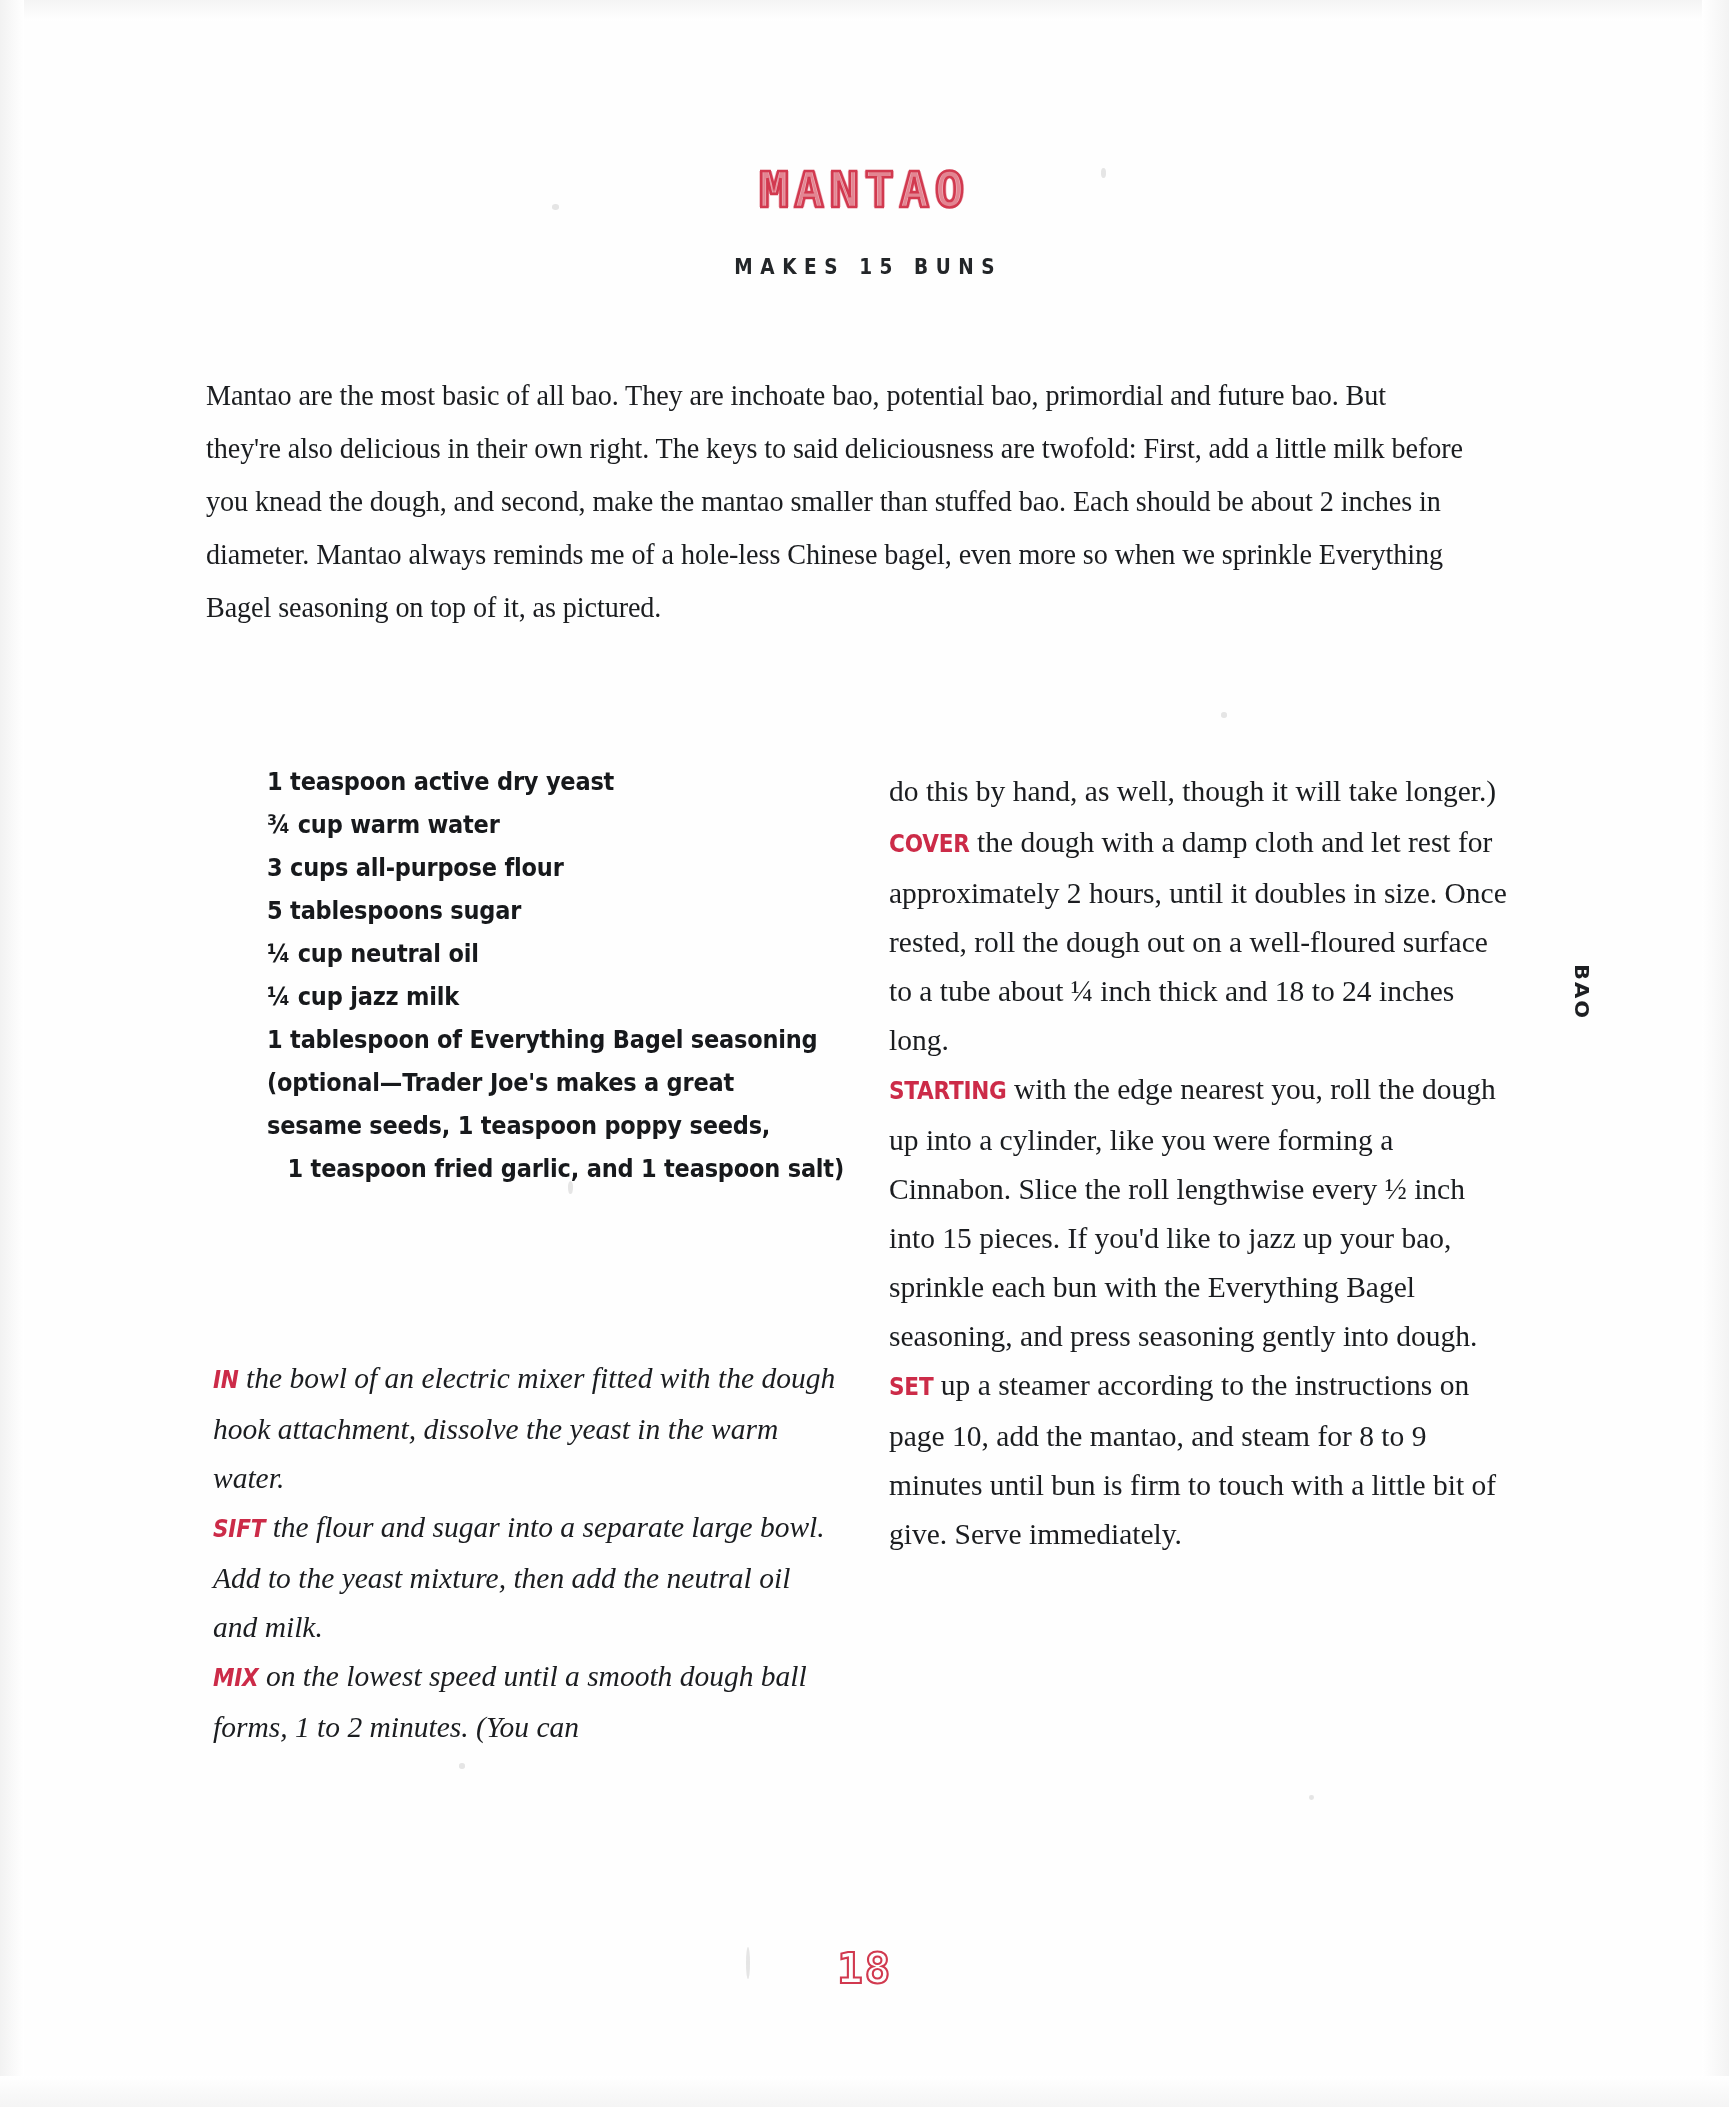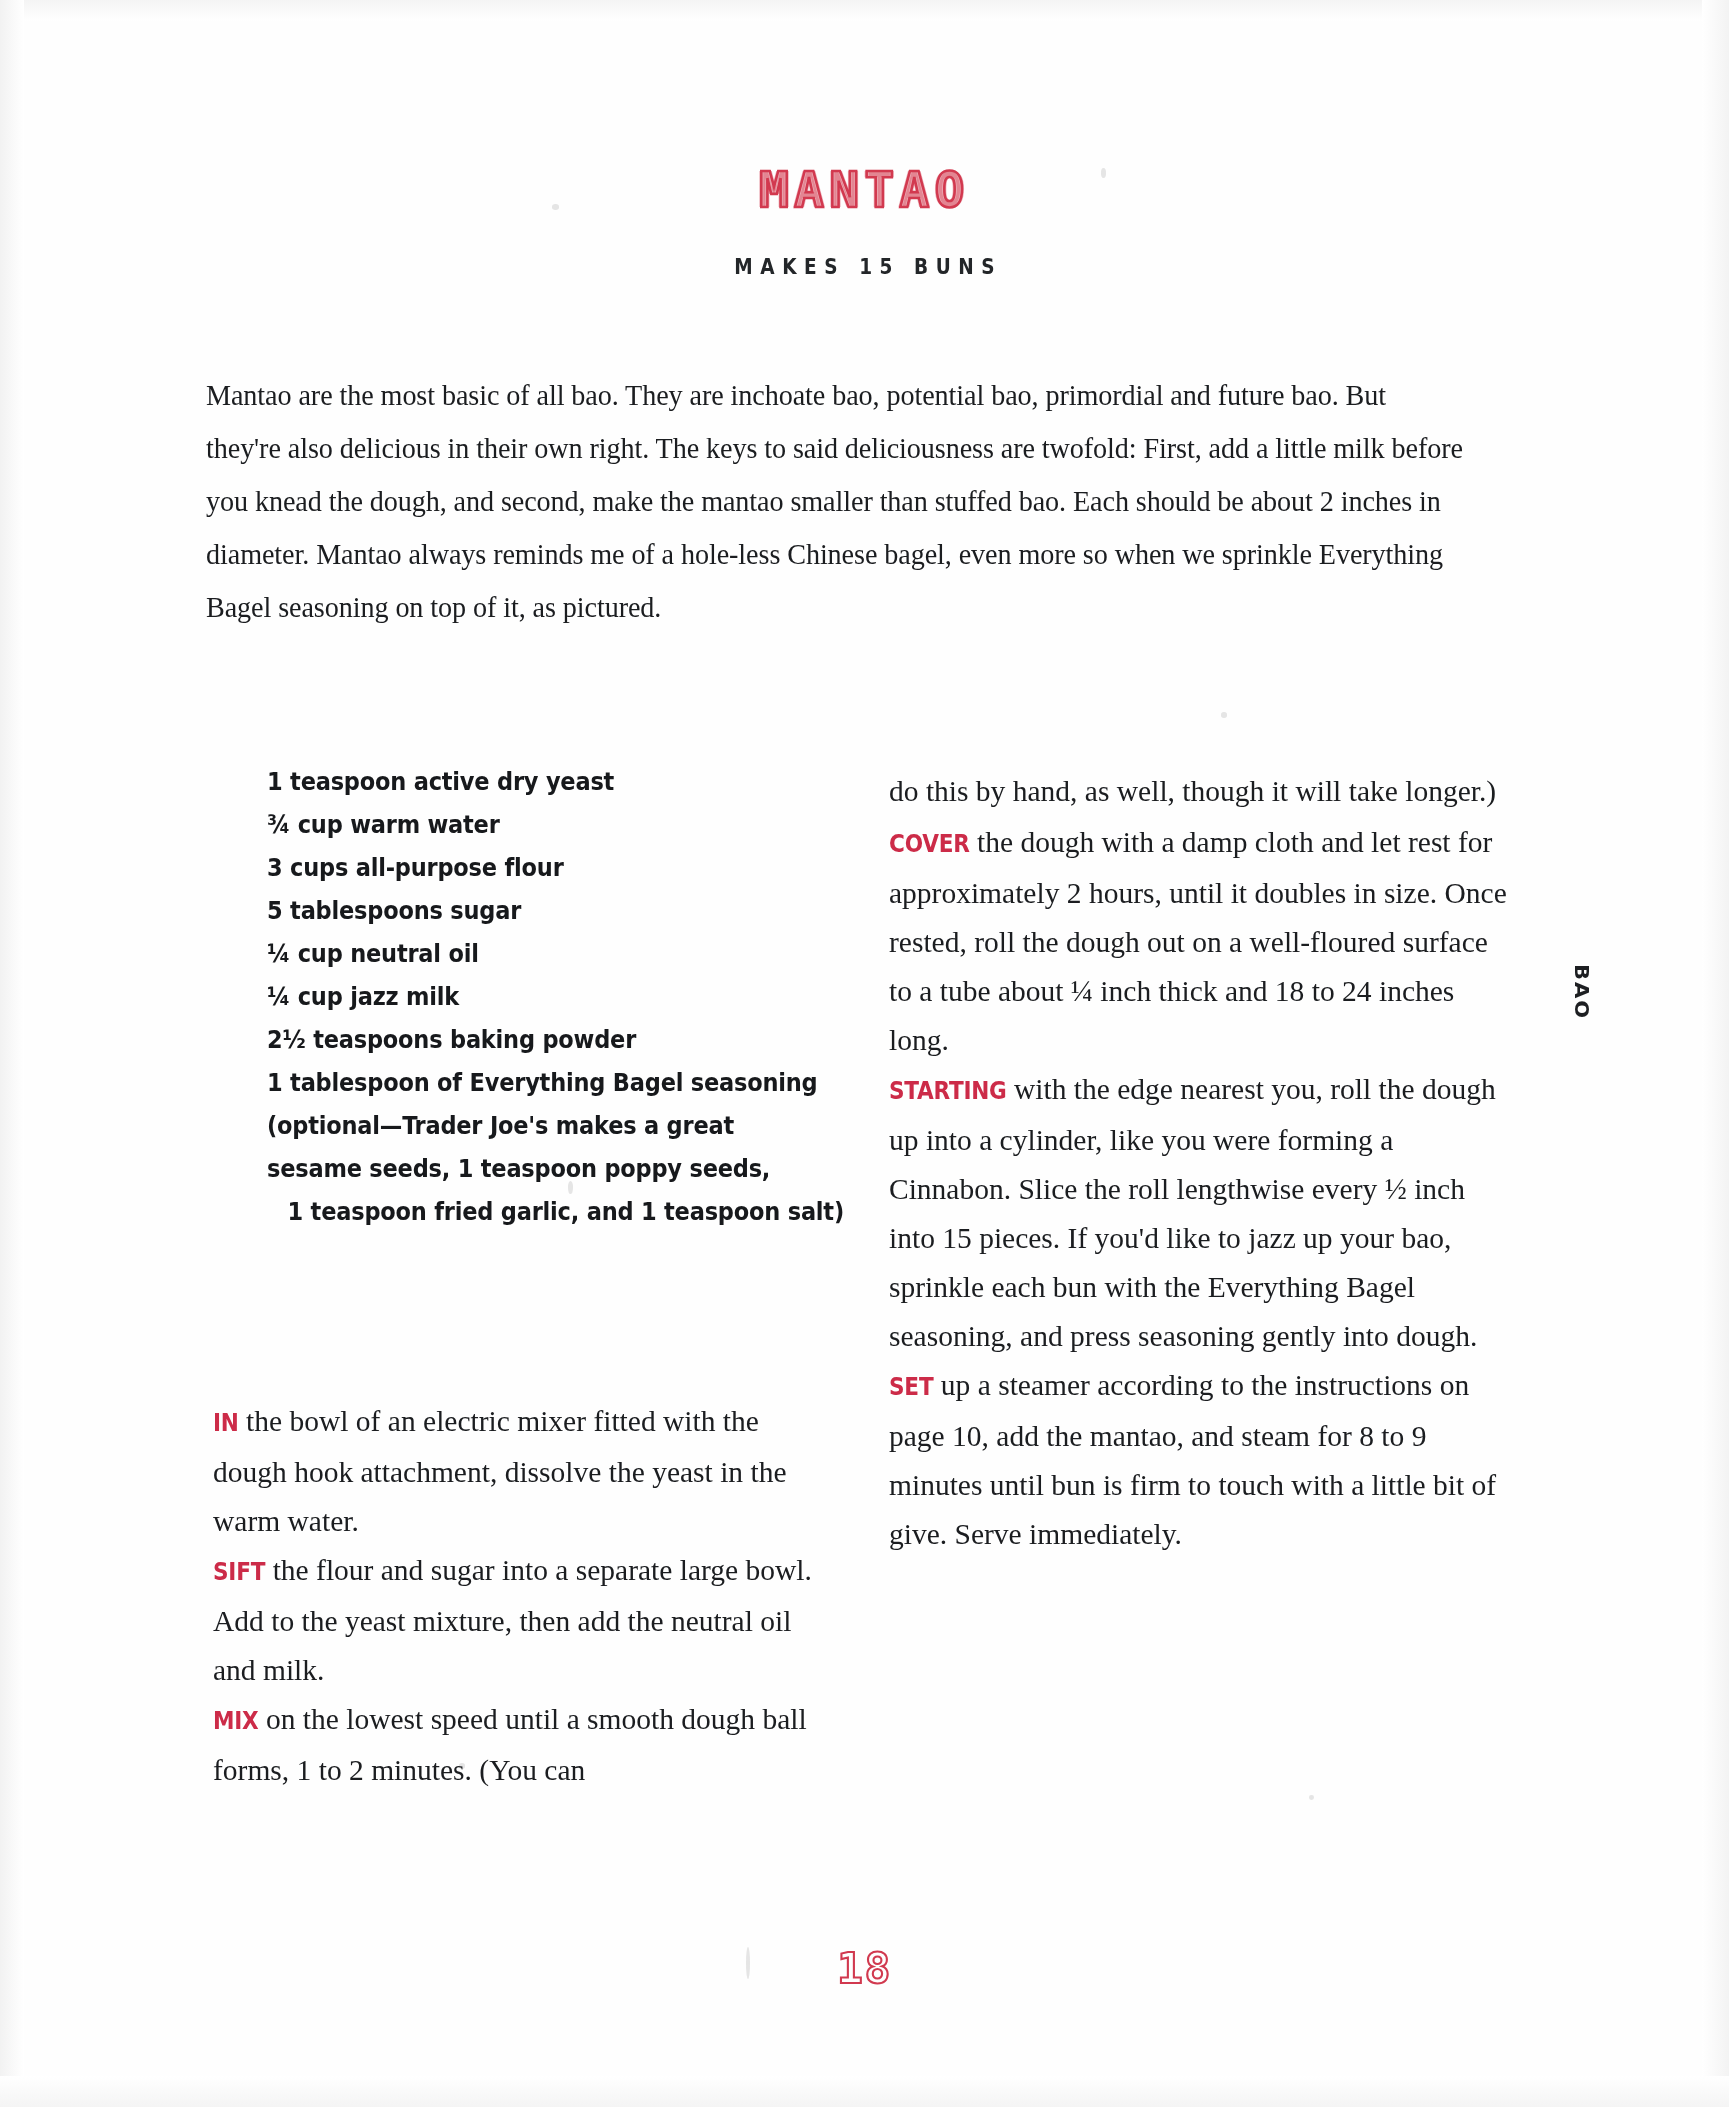--- a/index.html
+++ b/index.html
@@ -145,21 +145,21 @@
   }
   .step-word {
     font-family: "DejaVu Sans Condensed", "DejaVu Sans", sans-serif;
     font-weight: 700;
     font-size: 24px;
     letter-spacing: -0.2px;
     color: #cc2b48;
   }
 
   
-  #left-method { margin-top: 164px; }
+  #left-method { margin-top: 164px; font-style: italic; }
 
   
   #side-head {
     position: absolute;
     top: 964px;
     left: 1569px;
     font-family: "DejaVu Sans", sans-serif;
     font-size: 21px;
     font-weight: 700;
     letter-spacing: 2px;
@@ -215,21 +215,20 @@
 
     <div class="col left">
 
       <ul id="ingredients">
         <li>1 teaspoon active dry yeast</li>
         <li>¾ cup warm water</li>
         <li>3 cups all-purpose flour</li>
         <li>5 tablespoons sugar</li>
         <li>¼ cup neutral oil</li>
         <li>¼ cup jazz milk</li>
-        <li>2½ teaspoons baking powder</li>
         <li>1 tablespoon of Everything Bagel seasoning</li>
         <li>(optional—Trader Joe's makes a great</li>
         <li>sesame seeds, 1 teaspoon poppy seeds,</li>
         <li class="indented">1 teaspoon fried garlic, and 1 teaspoon salt)</li>
       </ul>
 
       <div class="method" id="left-method">
         <p><span class="step-word">IN</span><span> the bowl of an electric mixer fitted with the dough hook attachment, dissolve the yeast in the warm water.</span></p>
         <p><span class="step-word">SIFT</span><span> the flour and sugar into a separate large bowl. Add to the yeast mixture, then add the neutral oil and milk.</span></p>
         <p><span class="step-word">MIX</span><span> on the lowest speed until a smooth dough ball forms, 1 to 2 minutes. (You can</span></p>

